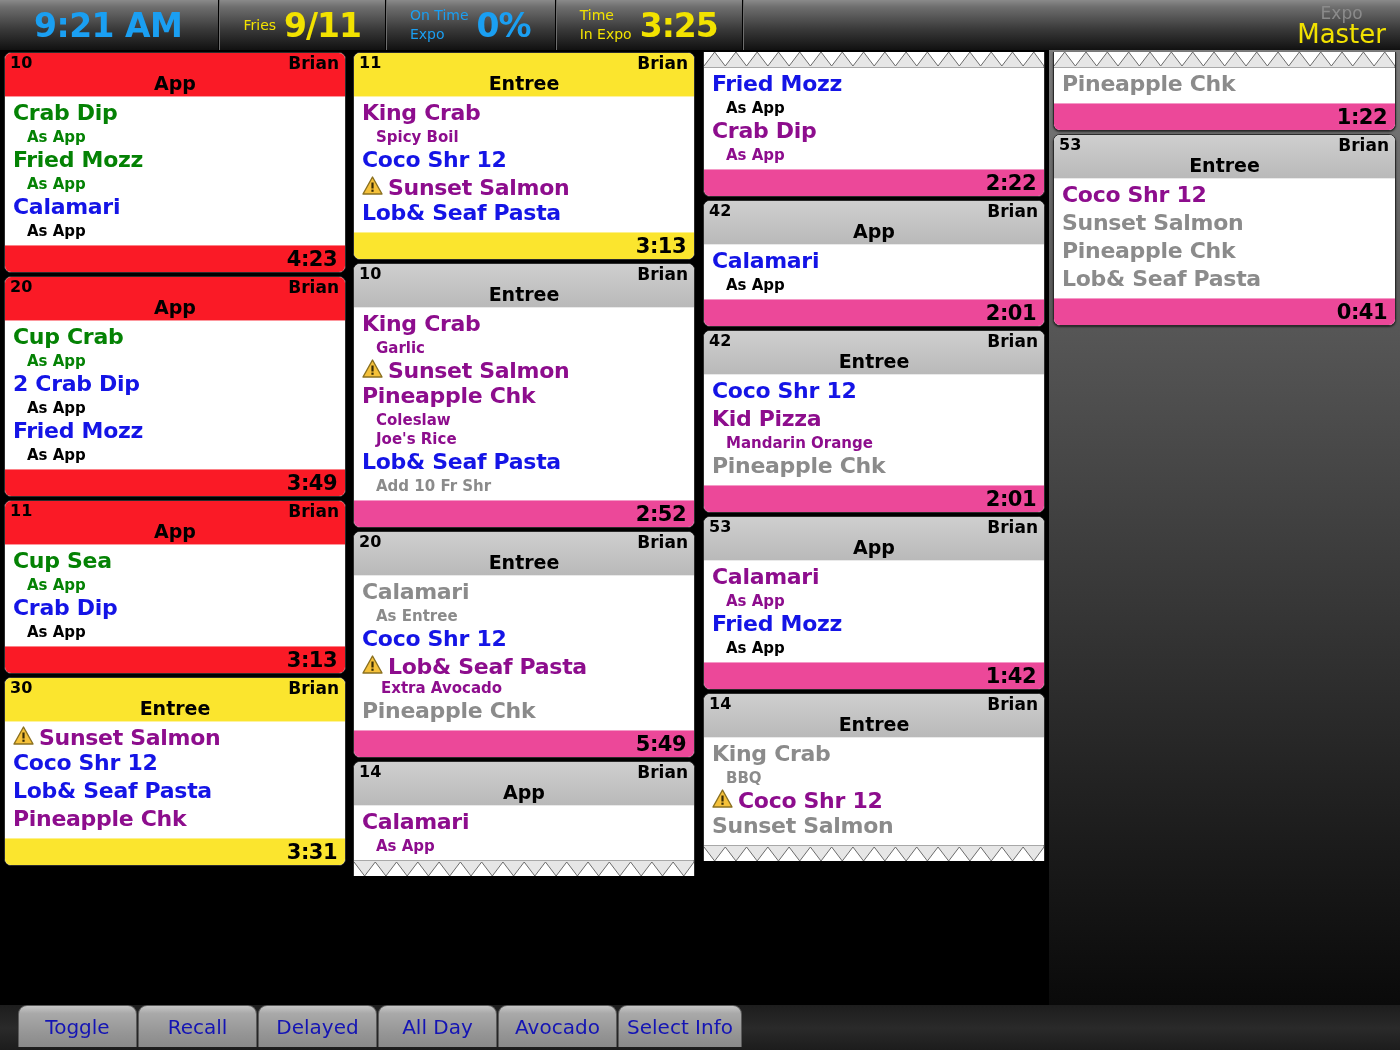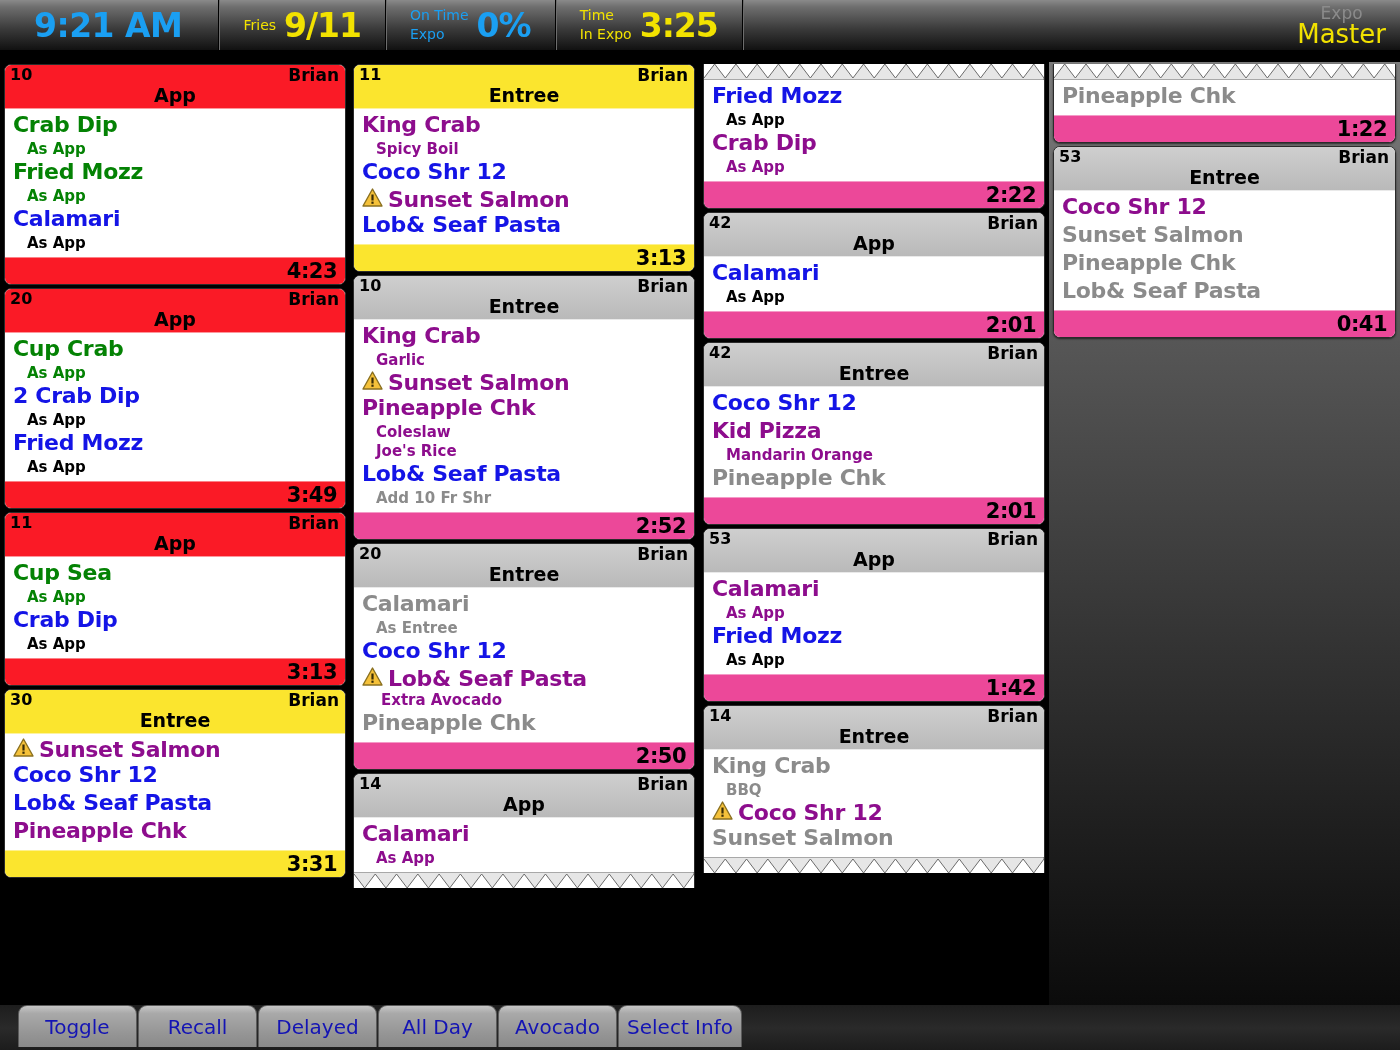--- a/index.html
+++ b/index.html
@@ -32,21 +32,21 @@
   .tb-stack { display: flex; flex-direction: column; justify-content: center; }
   #tb-right {
     margin-left: auto; text-align: right; padding-right: 14px;
     display: flex; flex-direction: column; justify-content: center;
     border: none; box-shadow: none;
   }
   #tb-right .exp { font-size: 17px; color: #8b8b8b; line-height: 18px;}
   #tb-right .mas { font-size: 26px; color: #f2e200; font-weight: normal; line-height: 25px;}
 
   
-  #board { position: absolute; left: 0; top: 62px; width: 1400px; height: 955px; }
+  #board { position: absolute; left: 0; top: 50px; width: 1400px; height: 955px; }
   .col {
     position: absolute; top: 0; width: 350px; height: 955px;
     overflow: hidden;
   }
   .col-0 { left: 0; }
   .col-1 { left: 349px; }
   .col-2 { left: 699px; }
   .col-3 { left: 1049px; width: 351px;
     background: linear-gradient(to bottom, #7c7c7c 0%, #5e5e5e 22%, #3b3b3b 54%, #161616 88%, #0a0a0a 100%);
   }
@@ -309,21 +309,21 @@
                   <path d="M10.5 1 L20 18 L1 18 Z" fill="#f5c13a" stroke="#8a7020" stroke-width="1.4" stroke-linejoin="round"></path>
                   <rect x="9.4" y="6.5" width="2.2" height="6" fill="#3a2d06"></rect>
                   <rect x="9.4" y="13.6" width="2.2" height="2.2" fill="#3a2d06"></rect>
                 </svg></span>
               <span class="item-name cl-purple">Lob&amp; Seaf Pasta</span>
             </div>
             <div class="mod mod2 cl-purple">Extra Avocado</div>
             <div class="item"><span class="item-name cl-gray">Pineapple Chk</span></div>
           </div>
           <div class="t-foot">
-            <span class="t-time">2:50</span>
+            <span class="t-time">5:49</span>
           </div>
         </div>
         <div class="ticket c-gray cut-bot">
           <div class="t-head">
             <span class="t-no">14</span>
             <span class="t-server">Brian</span>
             <span class="t-course">App</span>
           </div>
           <div class="t-body">
             <div class="item"><span class="item-name cl-purple">Calamari</span></div>

